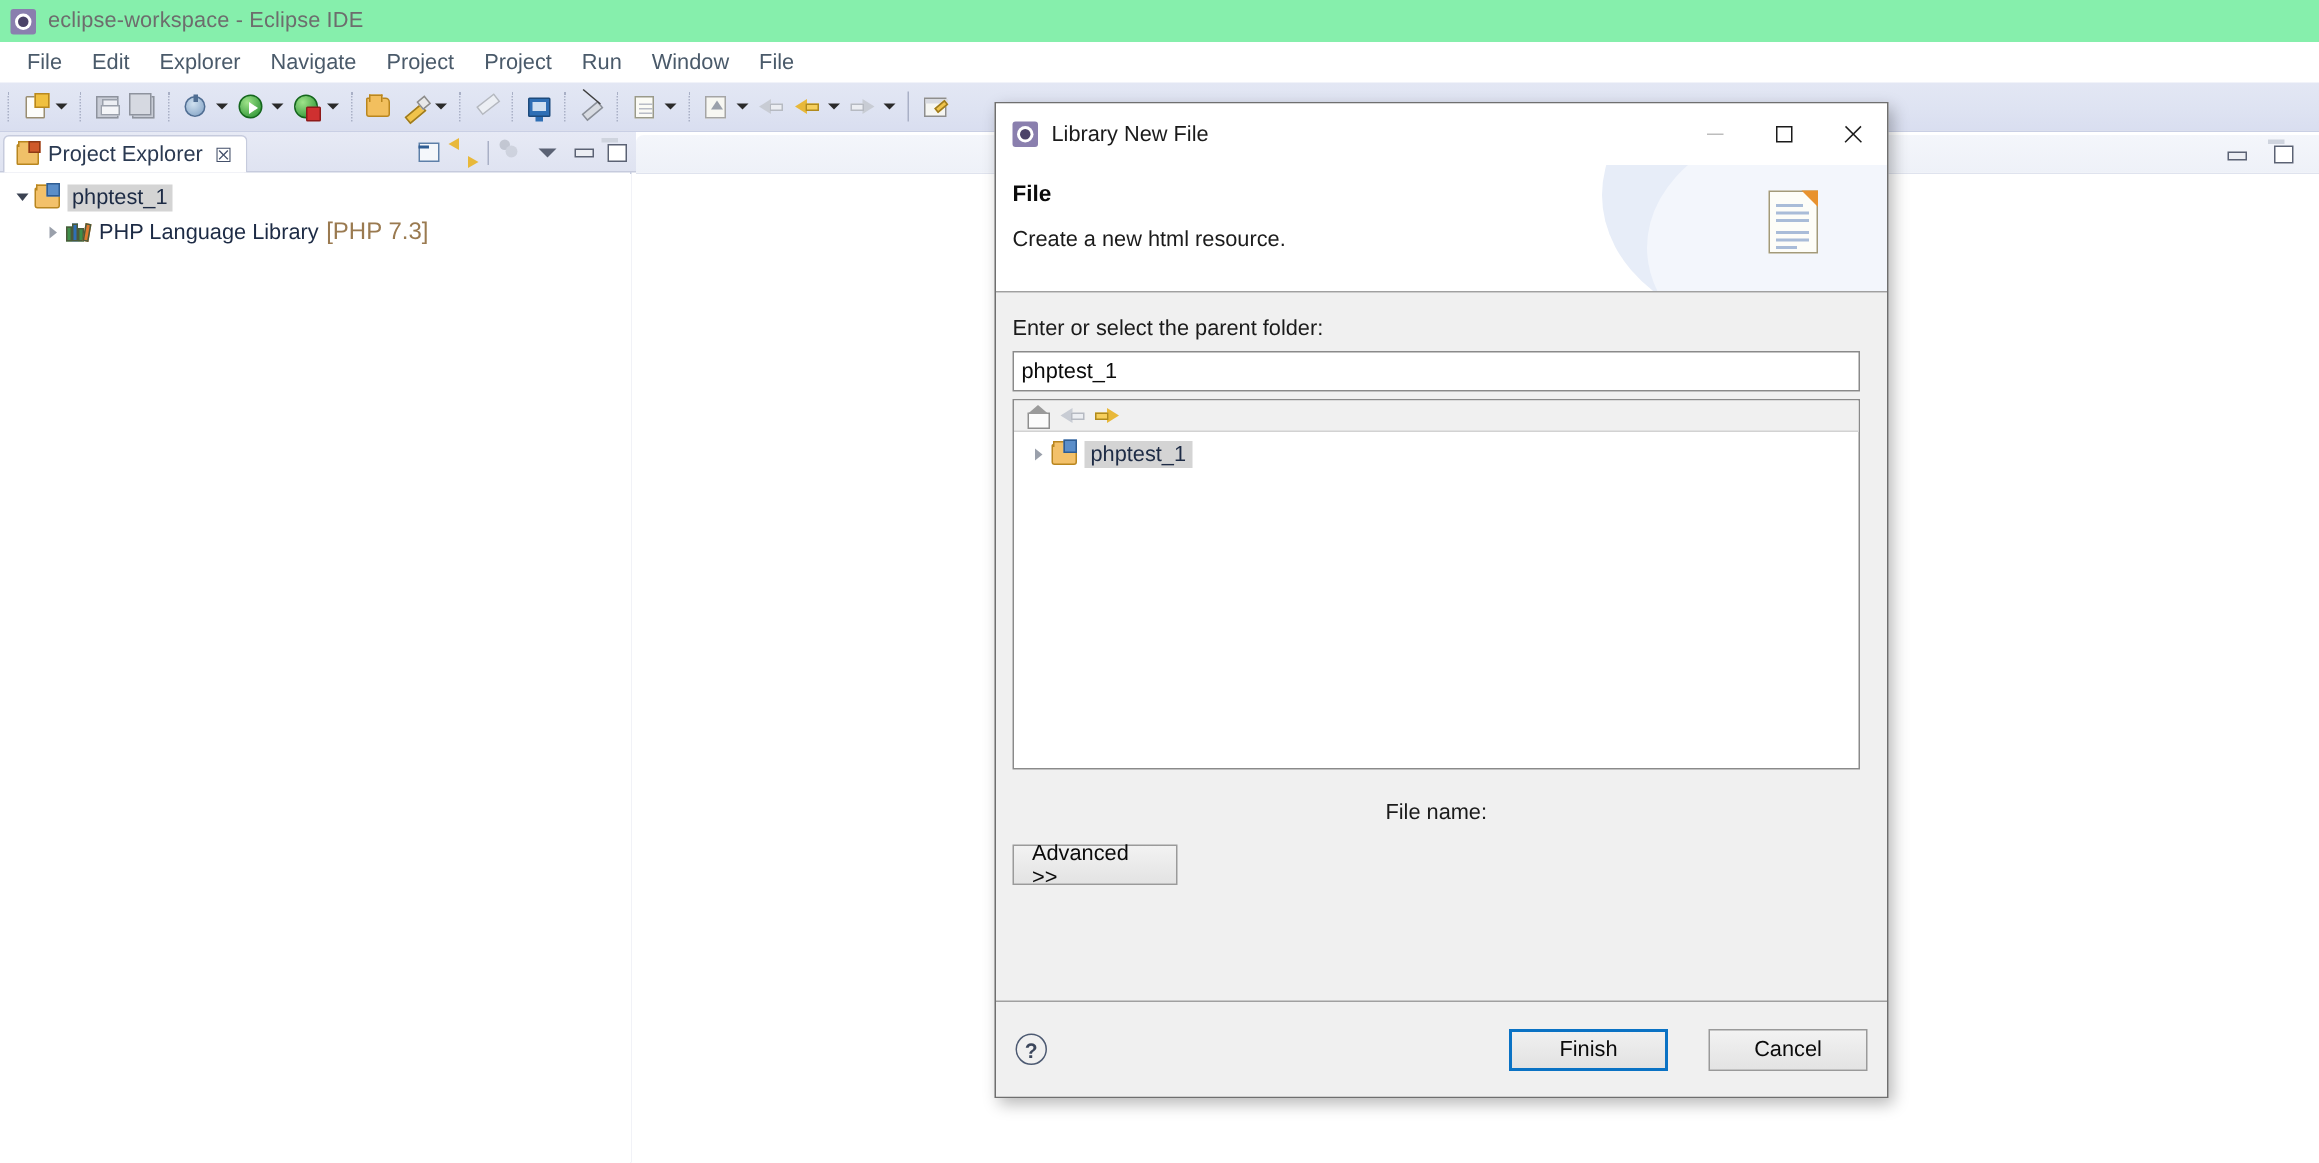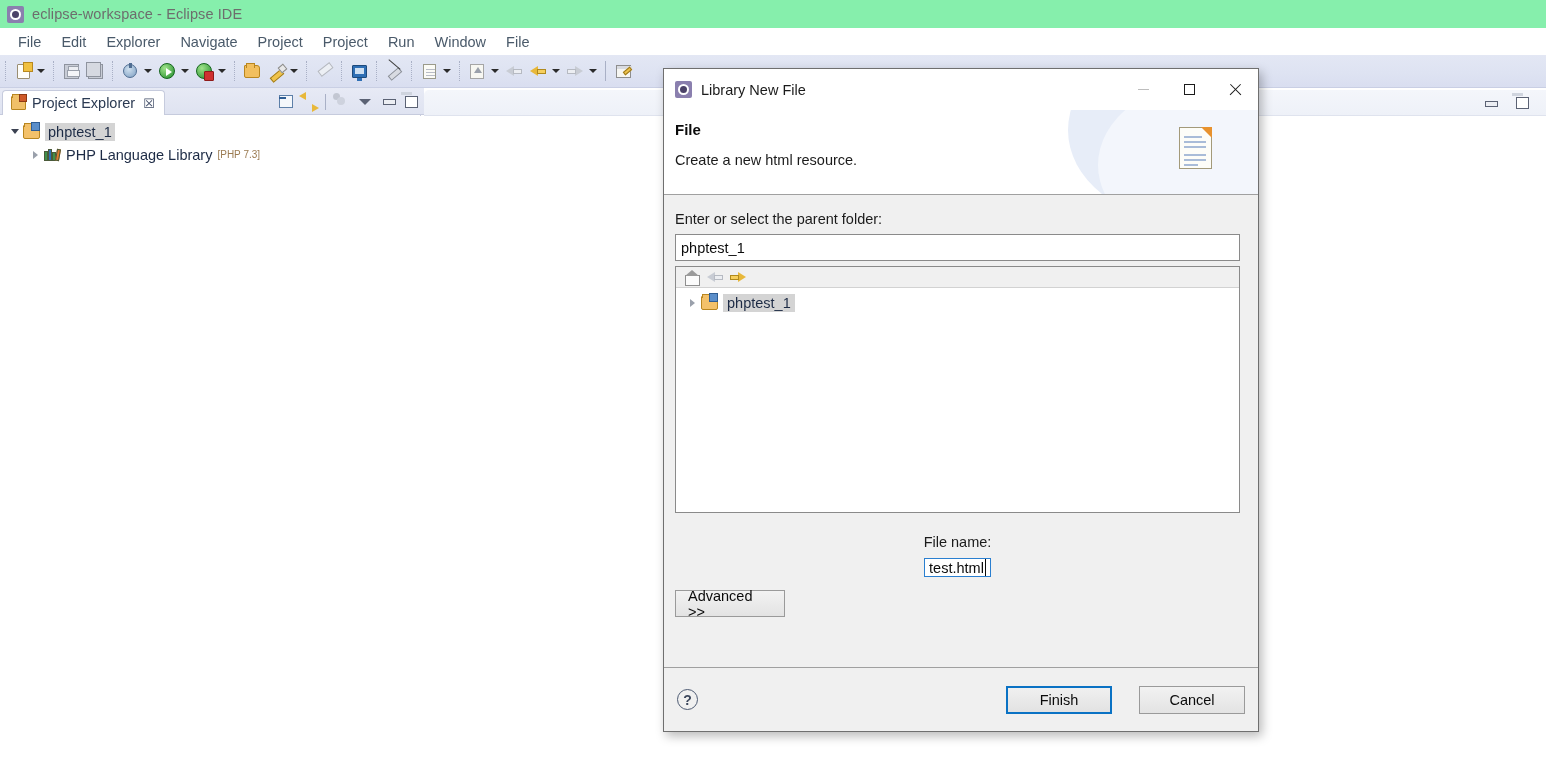--- a/index.html
+++ b/index.html
@@ -191,21 +191,21 @@
   .tree { position: absolute; left:0; top:28px; width:421px; bottom:0; background:#ffffff; padding-top:4px; }
   .tree-row { display:flex; align-items:center; height:23px; padding-left:6px; }
   .tw {
     width:17px; flex:none; display:flex; align-items:center; justify-content:center;
     font-size:12px; color:#7a7f8a;
   }
   .tw .chev-down { width:0;height:0;border-left:4.5px solid transparent;border-right:4.5px solid transparent;border-top:5px solid #3b4252; }
   .tw .chev-right { width:0;height:0;border-top:4.5px solid transparent;border-bottom:4.5px solid transparent;border-left:5px solid #9aa0ab; }
   .tree-label { font-size:14.5px; color:#1d2b45; white-space:nowrap; }
   .tree-label.sel { background:#d4d4d4; padding:1px 3px; }
-  .tree-sub { font-size:10px; color:#9a7a50; margin-left:5px; }
+  .tree-sub { font-size:16px; color:#9a7a50; margin-left:5px; }
   .ic-proj { position:relative; width:17px;height:14px;margin-right:5px;flex:none;
     background:#f3c16a; border:1px solid #b9861f; border-radius:1px 3px 2px 2px;
     transform: skewX(0deg); }
   .ic-proj::before{content:"";position:absolute;left:0;top:-3px;width:8px;height:3px;background:#f3c16a;border:1px solid #b9861f;border-bottom:none;}
   .ic-proj::after{content:"";position:absolute;right:-1px;top:-4px;width:7px;height:7px;background:#5b8ec9;border:1px solid #2f5d93;}
   .ic-books { position:relative; width:17px;height:14px;margin-right:5px;flex:none; }
   .ic-books span { position:absolute; bottom:1px; width:4px; height:10px; border:1px solid #4a5a3a; }
   .ic-books span:nth-child(1){ left:0; background:#3f8f4a; }
   .ic-books span:nth-child(2){ left:4px; background:#2f6fb5; height:12px; }
   .ic-books span:nth-child(3){ left:8px; background:#3f8f4a; height:9px; }
@@ -618,24 +618,20 @@
                 <span class="chev-right"></span>
               </span>
             <span class="ic-proj"></span>
             <span class="dlg-tree-label">phptest_1</span>
           </div>
         </div>
       </div>
 
       <div class="filename-row">
         <span class="lbl">File name:</span>
-        <span class="filename-input">
-          <span>test.html</span>
-            <span class="caret"></span>
-        </span>
       </div>
 
       <div class="btn btn-advanced">Advanced &gt;&gt;</div>
     </div>
 
     <div class="dlg-footer">
       <div class="help-icon">?</div>
       <div class="footer-btns">
         <div class="btn btn-finish">Finish</div>
         <div class="btn btn-cancel">Cancel</div>

